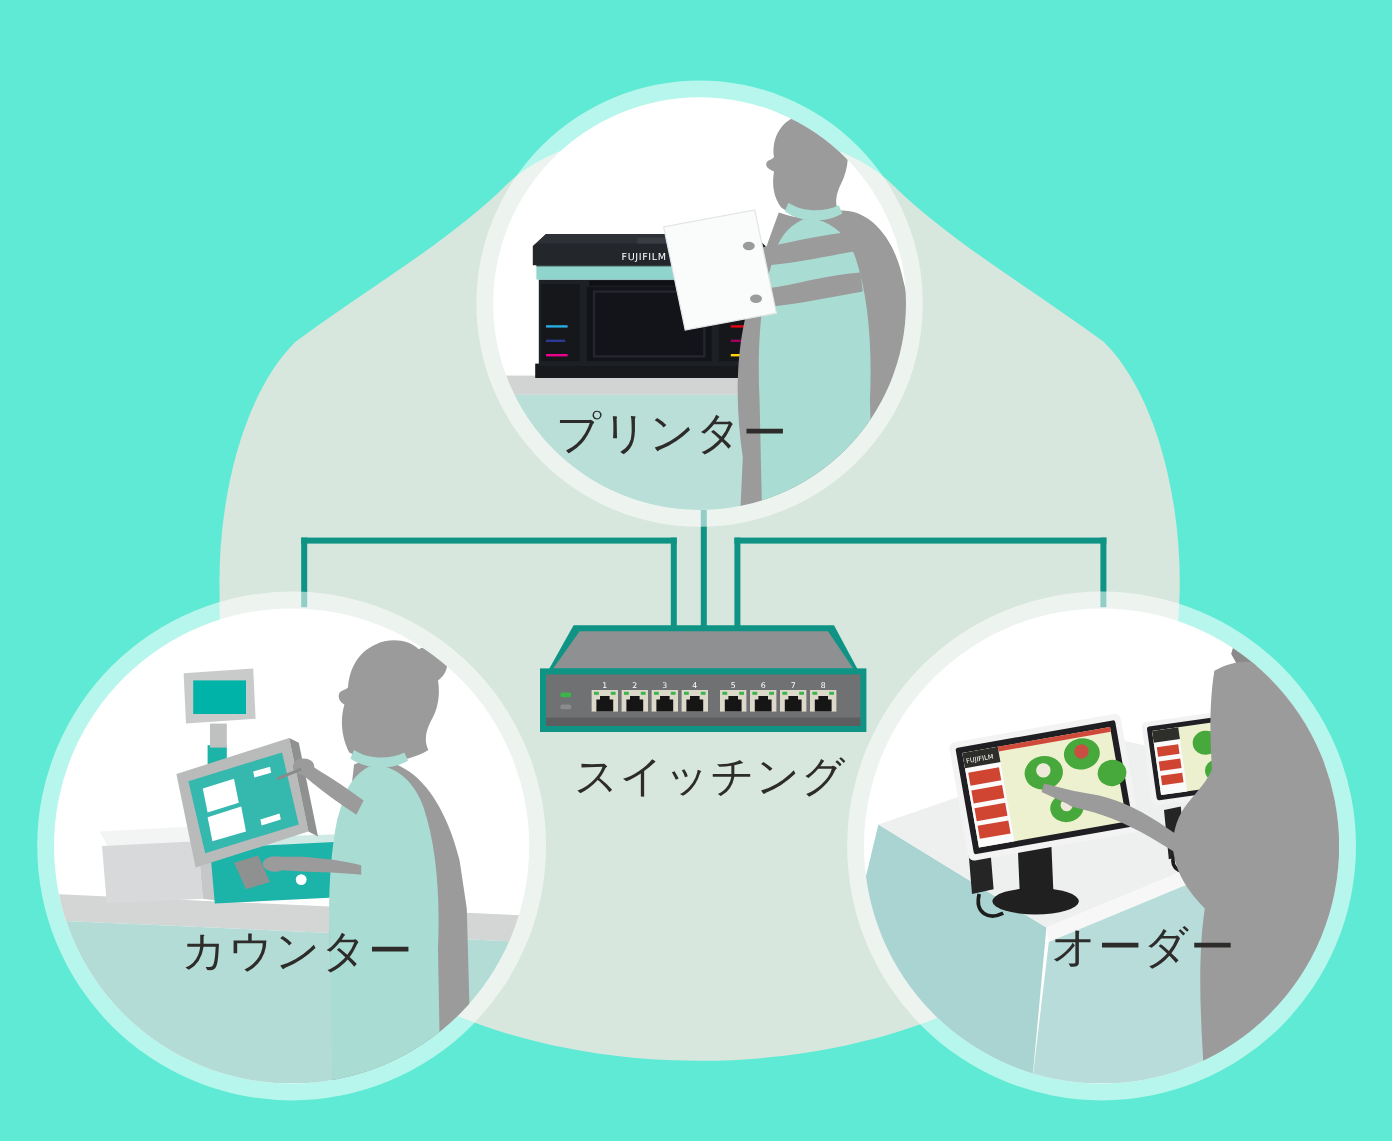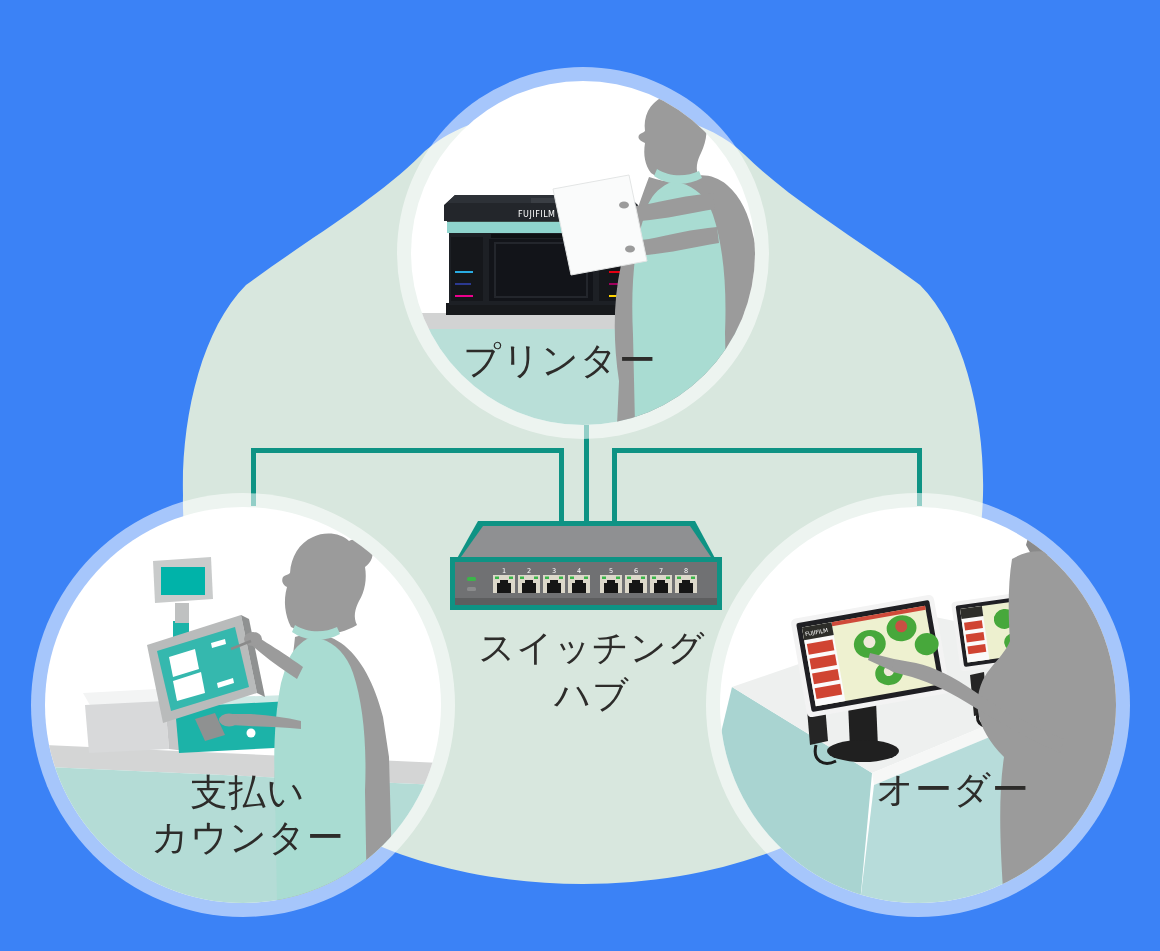--- a/index.html
+++ b/index.html
@@ -1,18 +1,18 @@
 <!DOCTYPE html>
 <html><head>
 <meta charset="utf-8">
 <style>
   html,body{margin:0;padding:0;}
   .canvas{
     position:relative;width:1160px;height:951px;overflow:hidden;
-    background:#3b82f6;
+    background:#5eead4;
     font-family:"DejaVu Sans","Liberation Sans",sans-serif;
   }
   .blob-svg{position:absolute;left:0;top:0;}
   .conn{position:absolute;background:#0e9384;}
   .node-circle{
     position:absolute;border-radius:50%;background:#ffffff;overflow:hidden;
     box-shadow:0 0 0 14px rgba(255,255,255,0.55);
   }
   .node-circle svg{display:block;}
   .hub-wrap{position:absolute;}
@@ -272,25 +272,23 @@
       </g>
     </svg>
   </div>
 
   <div class="label" style="left:388px;top:338px;width:344px;">
     <div>プリンター</div>
   </div>
 
   <div class="label hub-label" style="left:442px;top:624px;width:300px;">
     <div>スイッチング</div>
-    <div>ハブ</div>
   </div>
 
   <div class="label" style="left:50px;top:770px;width:396px;">
-    <div>支払い</div>
     <div>カウンター</div>
   </div>
 
   <div class="label" style="left:755px;top:767px;width:396px;text-align:center;">
     <div>オーダー</div>
   </div>
 
 </div>
 
 </body></html>

